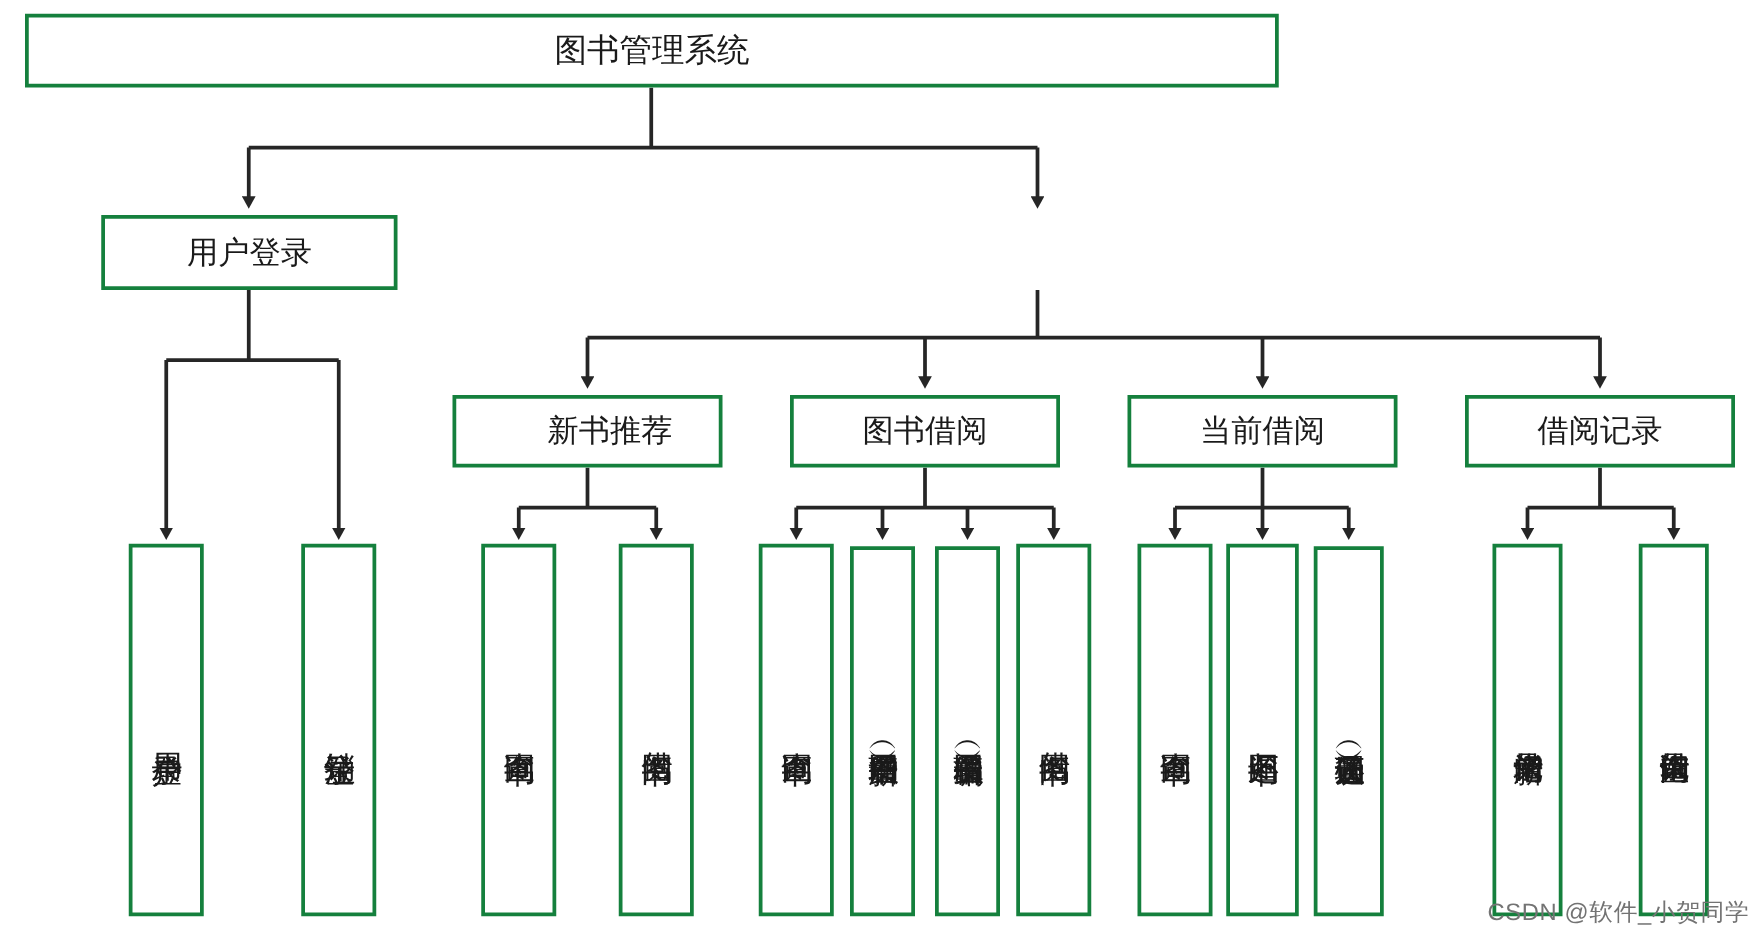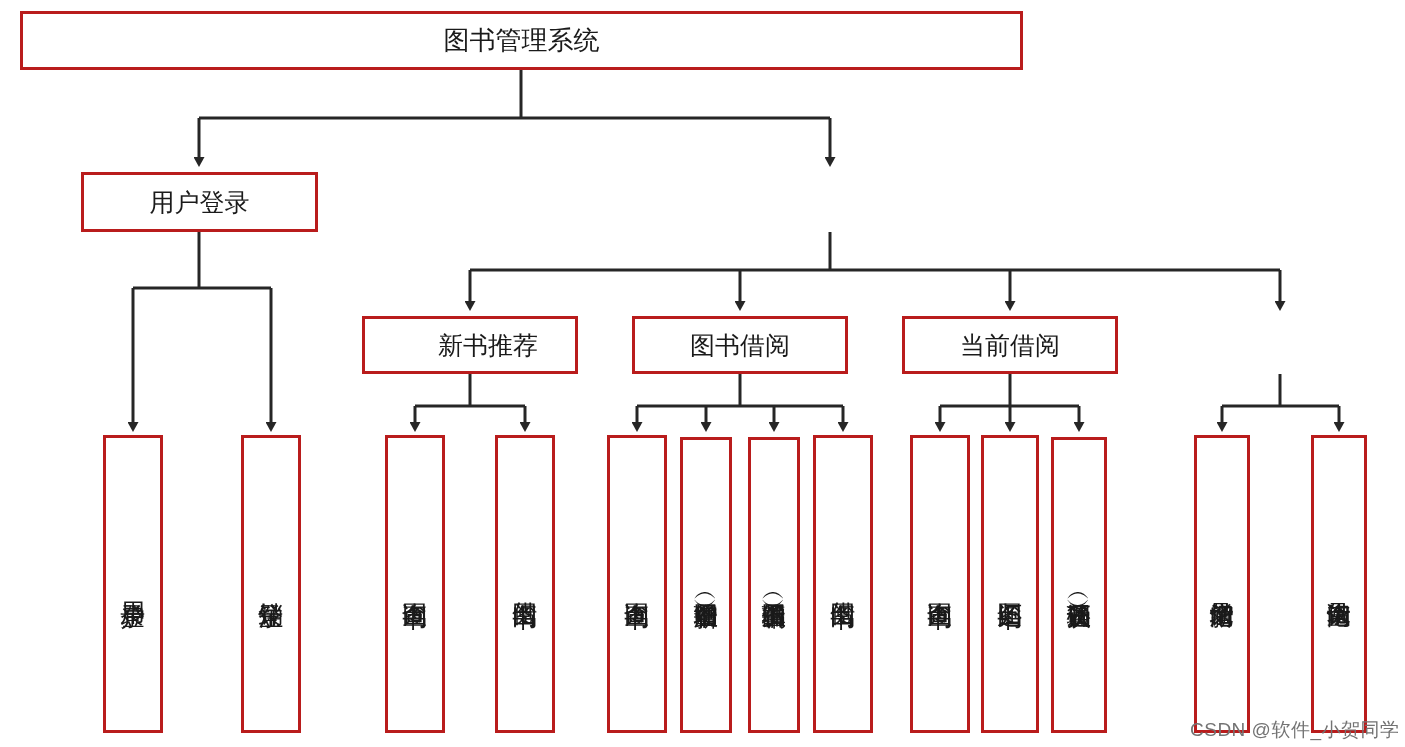--- a/index.html
+++ b/index.html
@@ -8,21 +8,21 @@
     width:1405px;height:747px;
     background:#ffffff;
     font-family:"Liberation Sans","DejaVu Sans",sans-serif;
     overflow:hidden;
   }
   #wires{position:absolute;left:0;top:0;width:1405px;height:747px;}
   .node{
     position:absolute;
     box-sizing:border-box;
     background:#ffffff;
-    border:3px solid #b91c1c;
+    border:3px solid #15803d;
     display:flex;
     align-items:center;
     justify-content:center;
     color:#1a1a1a;
     z-index:2;
   }
   .node.lvl1{border-width:3px;}
   .node .lbl{
     display:block;
     text-align:center;
@@ -121,20 +121,23 @@
 
   <div class="node h-node" style="left:362px;top:316px;width:216px;height:58px;padding-left:36px;">
     <span class="lbl">新书推荐</span>
   </div>
   <div class="node h-node" style="left:632px;top:316px;width:216px;height:58px;">
     <span class="lbl">图书借阅</span>
   </div>
   <div class="node h-node" style="left:902px;top:316px;width:216px;height:58px;">
     <span class="lbl">当前借阅</span>
   </div>
+  <div class="node h-node" style="left:1172px;top:316px;width:216px;height:58px;">
+    <span class="lbl">借阅记录</span>
+  </div>
 
   <div class="node v-node" style="left:103px;top:435px;width:60px;height:298px;">
     <span class="lbl">用户登录</span>
   </div>
   <div class="node v-node" style="left:241px;top:435px;width:60px;height:298px;">
     <span class="lbl">注销登录</span>
   </div>
 
   <div class="node v-node" style="left:385px;top:435px;width:60px;height:298px;">
     <span class="lbl">查询图书</span>

